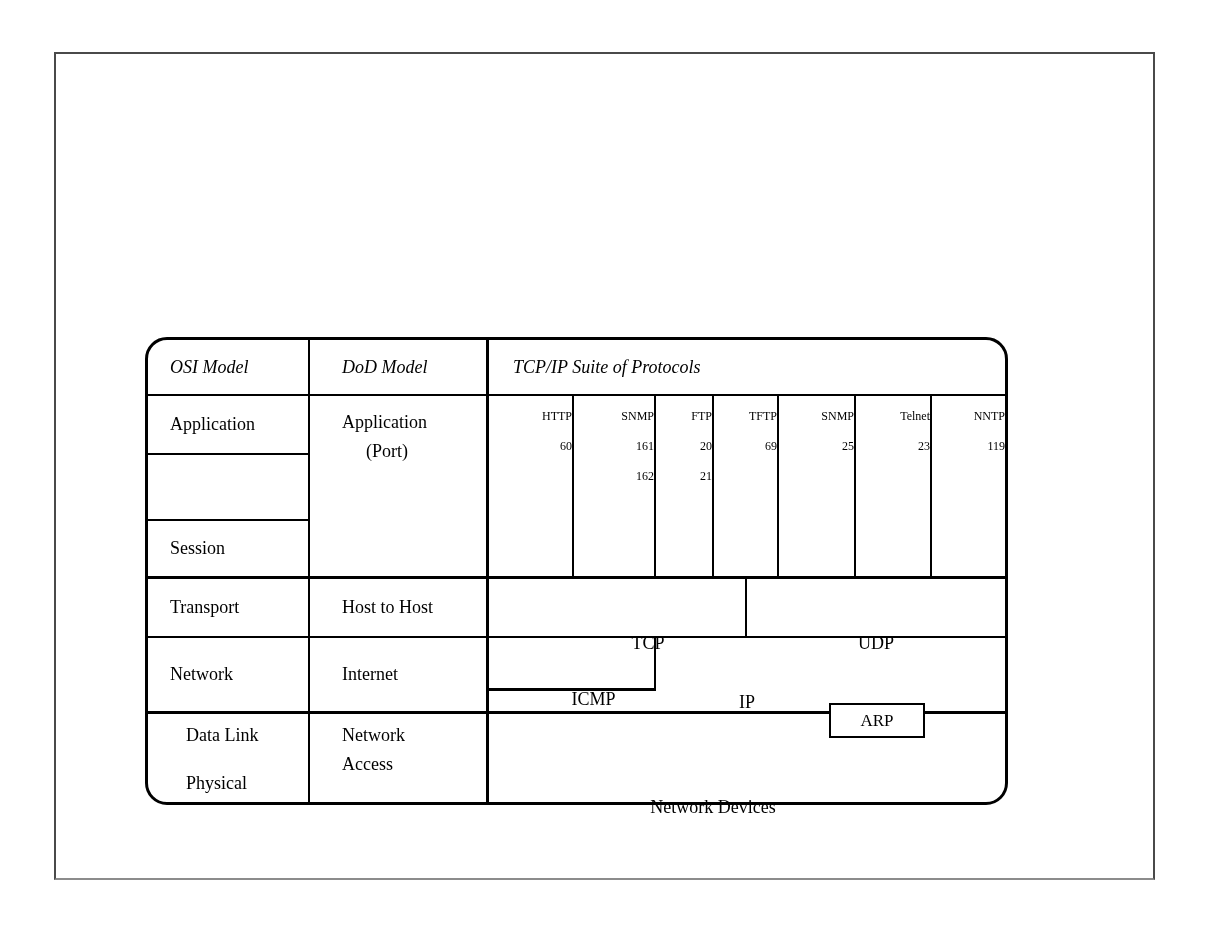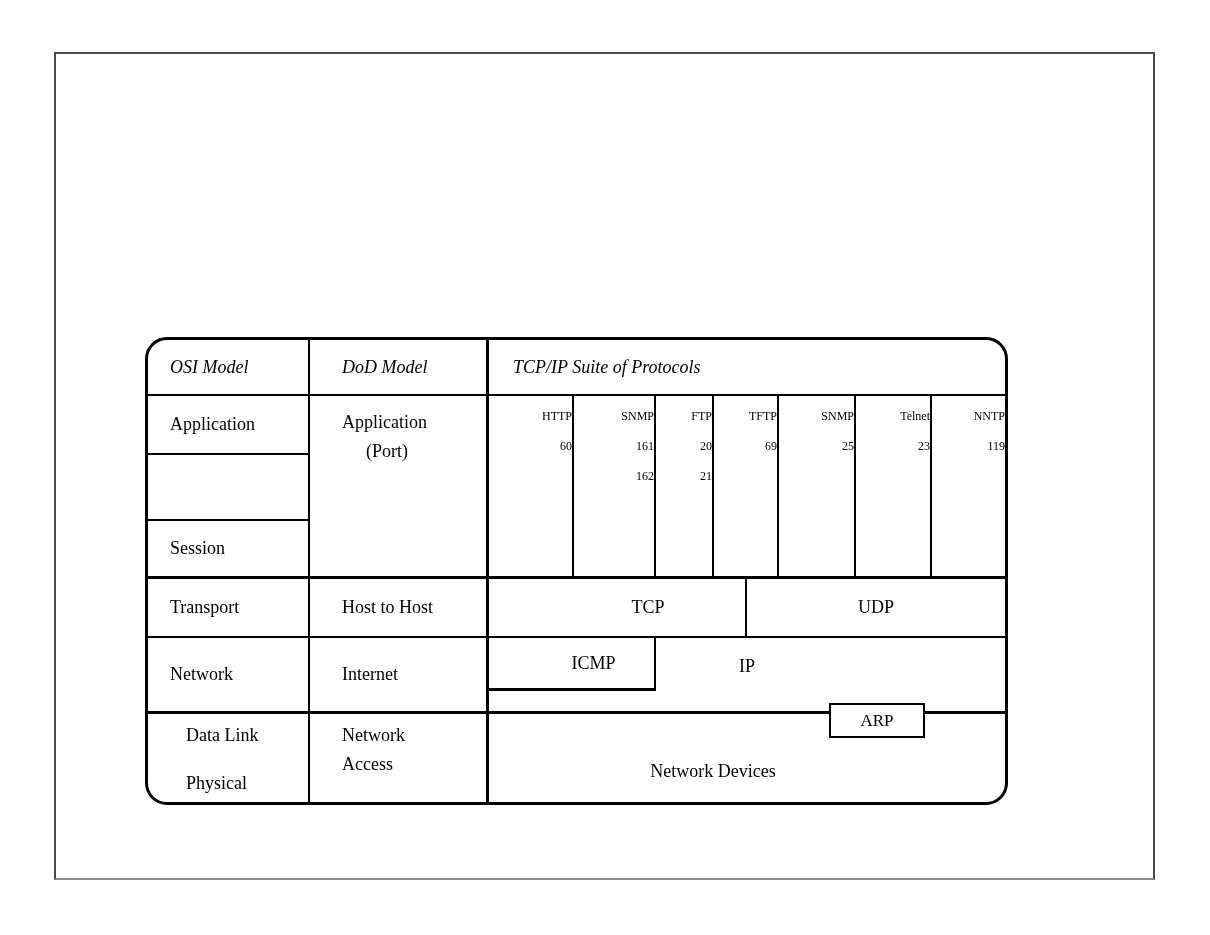--- a/index.html
+++ b/index.html
@@ -64,21 +64,21 @@
   .c-left { padding-left: 22px; }
   .c-mid  { padding-left: 32px; }
   .stack { display: block; align-items: flex-start; }
   .stack span { display: block; line-height: 29px; }
   .indent { padding-left: 24px; }
   .pcell {
     position: absolute; top: 56px; height: 180px;
     font-size: 12px; text-align: right; padding-top: 5px;
   }
   .pcell span { display: block; line-height: 30px; }
-  .center-both { justify-content: center; }
+  .center-both { justify-content: center; margin-top: 36px; }
 </style>
 </head>
 <body>
 
 <div class="page">
 </div>
 
 <div class="diagram">
 
   <div class="ln v-col1"></div>

